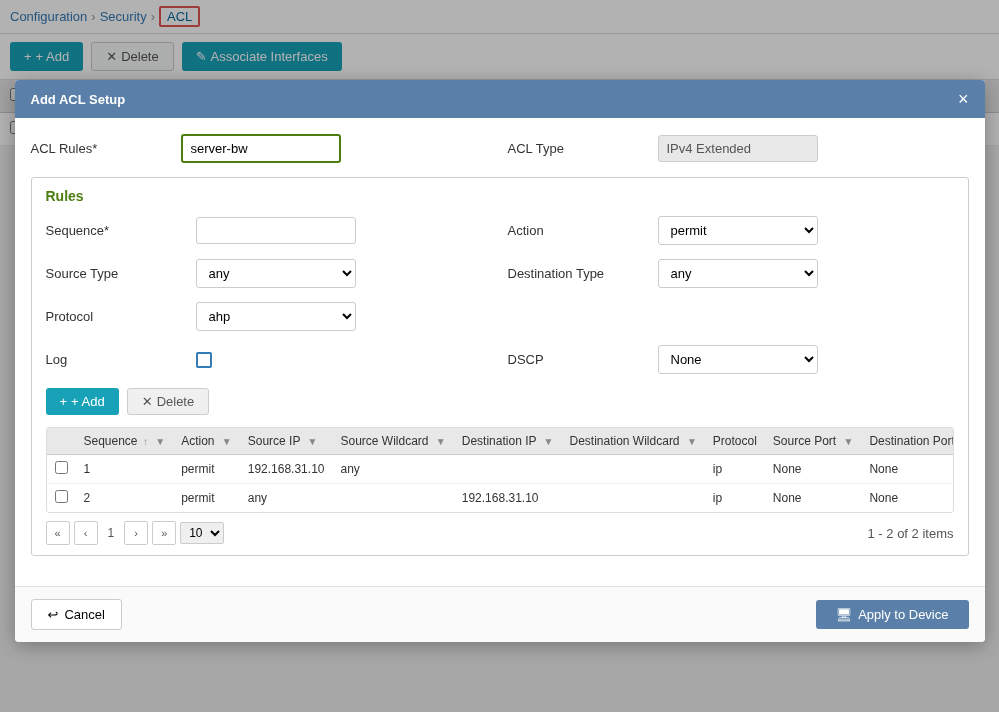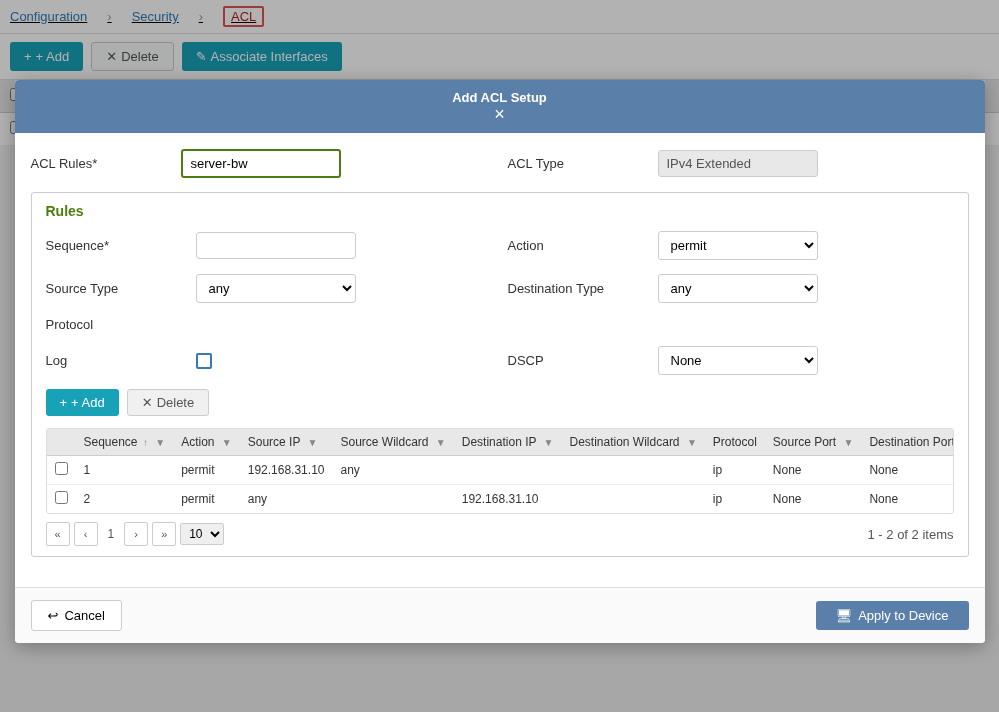--- a/index.html
+++ b/index.html
@@ -5,27 +5,26 @@
     * { box-sizing: border-box; margin: 0; padding: 0; font-family: Arial, sans-serif; font-size: 13px; }
     body { background: #f0f0f0; width: 999px; height: 712px; overflow: hidden; }
 
     
     .breadcrumb-bar {
       background: #fff;
       border-bottom: 1px solid #ddd;
       padding: 6px 10px;
       display: flex;
       align-items: center;
-      gap: 20px;
-      text-decoration: underline;
+      gap: 4px;
     }
     .breadcrumb-item { color: #337ab7; cursor: pointer; }
     .breadcrumb-sep { color: #999; }
     .breadcrumb-current {
-      color: #b91c1c;
+      color: #0369a1;
       border: 2px solid #e05252;
       padding: 1px 6px;
       border-radius: 2px;
     }
 
     
     .toolbar {
       background: #fff;
       padding: 8px 10px;
       display: flex;
@@ -108,21 +107,20 @@
     }
     .modal-header {
       background: #5a7fa8;
       color: #fff;
       padding: 10px 16px;
       display: flex;
       justify-content: space-between;
       align-items: center;
       font-size: 15px;
       font-weight: bold;
-      flex-direction: column;
     }
     .modal-close {
       background: none;
       border: none;
       color: #fff;
       font-size: 18px;
       cursor: pointer;
       line-height: 1;
     }
     .modal-body {
@@ -456,20 +454,27 @@
               <option>any</option>
               <option>host</option>
               <option>network</option>
             </select>
           </div>
         </div>
 
         <div class="form-row">
           <div class="form-group">
             <label class="form-label">Protocol</label>
+            <select class="form-select">
+              <option>ahp</option>
+              <option>ip</option>
+              <option>tcp</option>
+              <option>udp</option>
+              <option>icmp</option>
+            </select>
           </div>
           <div class="form-group"></div>
         </div>
 
         <div class="form-row">
           <div class="form-group">
             <label class="form-label">Log</label>
             <span class="checkbox-custom"></span>
           </div>
           <div class="form-group">

